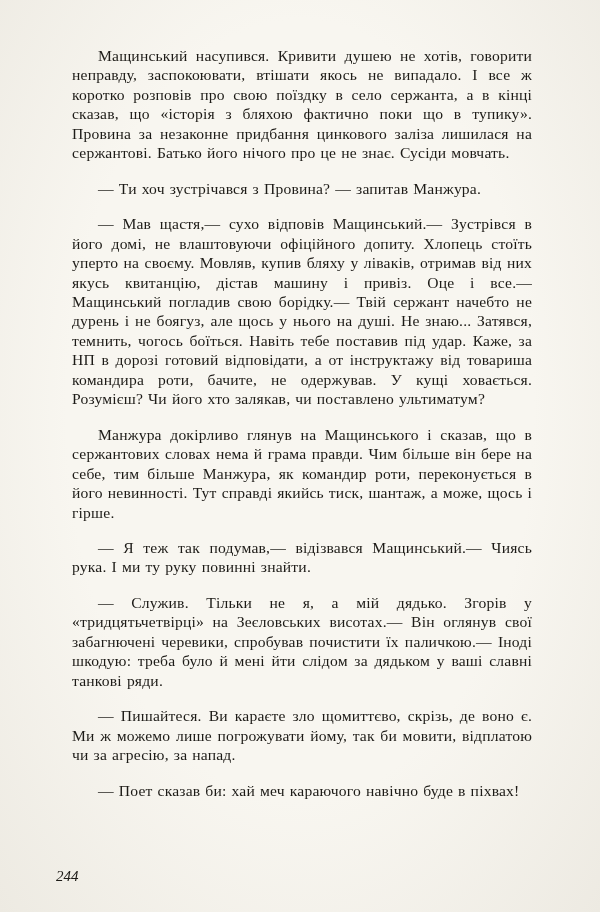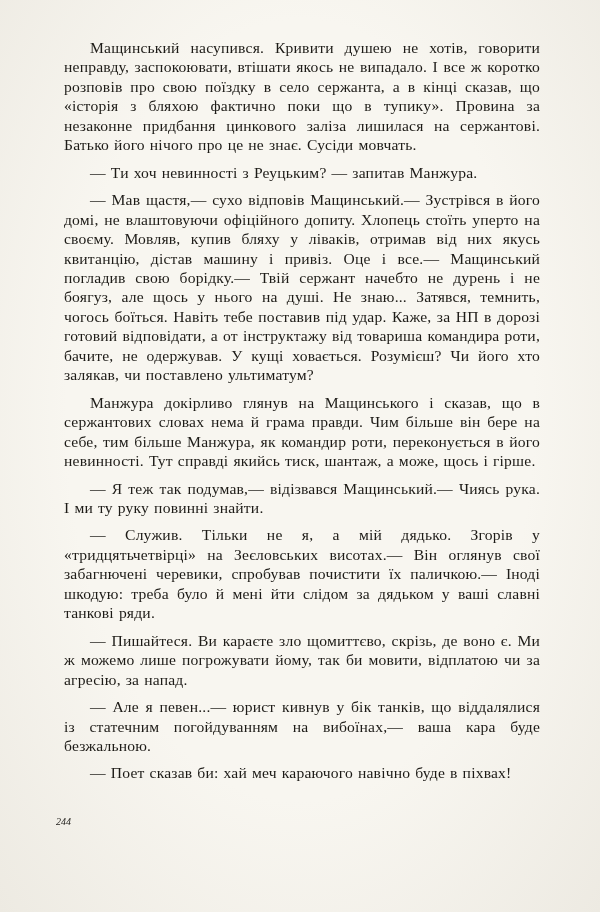--- a/index.html
+++ b/index.html
@@ -21,41 +21,40 @@
     left: 56px;
     right: 52px;
     top: 30px;
     text-align: justify;
     font-size: 15.6px;
     line-height: 19.45px;
     letter-spacing: 0.012em;
     word-spacing: 0.06em;
   }
   .para {
-    margin: 8px;
+    margin: 16px;
     text-indent: 26px;
   }
   .page-number {
     position: absolute;
     left: 56px;
-    top: 816px;
-    font-size: 10px;
+    top: 868px;
+    font-size: 15px;
     color: #1d1b17;
     font-style: italic;
   }
 </style>
 </head>
 <body>
 
 <div class="page">
   <div class="text-block">
     <p class="para">Мащинський насупився. Кривити душею не хотів, говорити неправду, заспокоювати, втішати якось не випадало. І все ж коротко розповів про свою поїздку в село сержанта, а в кінці сказав, що «історія з бляхою фактично поки що в тупику». Провина за незаконне придбання цинкового заліза лишилася на сержантові. Батько його нічого про це не знає. Сусіди мовчать.</p>
-    <p class="para">— Ти хоч невинності з Реуцьким? — запитав Манжура.</p>
+    <p class="para">— Ти хоч зустрічався з Провина? — запитав Манжура.</p>
     <p class="para">— Мав щастя,— сухо відповів Мащинський.— Зустрівся в його домі, не влаштовуючи офіційного допиту. Хлопець стоїть уперто на своєму. Мовляв, купив бляху у ліваків, отримав від них якусь квитанцію, дістав машину і привіз. Оце і все.— Мащинський погладив свою борідку.— Твій сержант начебто не дурень і не боягуз, але щось у нього на душі. Не знаю... Затявся, темнить, чогось боїться. Навіть тебе поставив під удар. Каже, за НП в дорозі готовий відповідати, а от інструктажу від товариша командира роти, бачите, не одержував. У кущі ховається. Розумієш? Чи його хто залякав, чи поставлено ультиматум?</p>
     <p class="para">Манжура докірливо глянув на Мащинського і сказав, що в сержантових словах нема й грама правди. Чим більше він бере на себе, тим більше Манжура, як командир роти, переконується в його невинності. Тут справді якийсь тиск, шантаж, а може, щось і гірше.</p>
     <p class="para">— Я теж так подумав,— відізвався Мащинський.— Чиясь рука. І ми ту руку повинні знайти.</p>
     <p class="para">— Служив. Тільки не я, а мій дядько. Згорів у «тридцятьчетвірці» на Зеєловських висотах.— Він оглянув свої забагнючені черевики, спробував почистити їх паличкою.— Іноді шкодую: треба було й мені йти слідом за дядьком у ваші славні танкові ряди.</p>
     <p class="para">— Пишайтеся. Ви караєте зло щомиттєво, скрізь, де воно є. Ми ж можемо лише погрожувати йому, так би мовити, відплатою чи за агресію, за напад.</p>
-    <p class="para">— Але я певен...— юрист кивнув у бік танків, що віддалялися із статечним погойдуванням на вибоїнах,— ваша кара буде безжальною.</p>
     <p class="para">— Поет сказав би: хай меч караючого навічно буде в піхвах!</p>
   </div>
   <div class="page-number">244</div>
 </div>
 
 </body></html>

